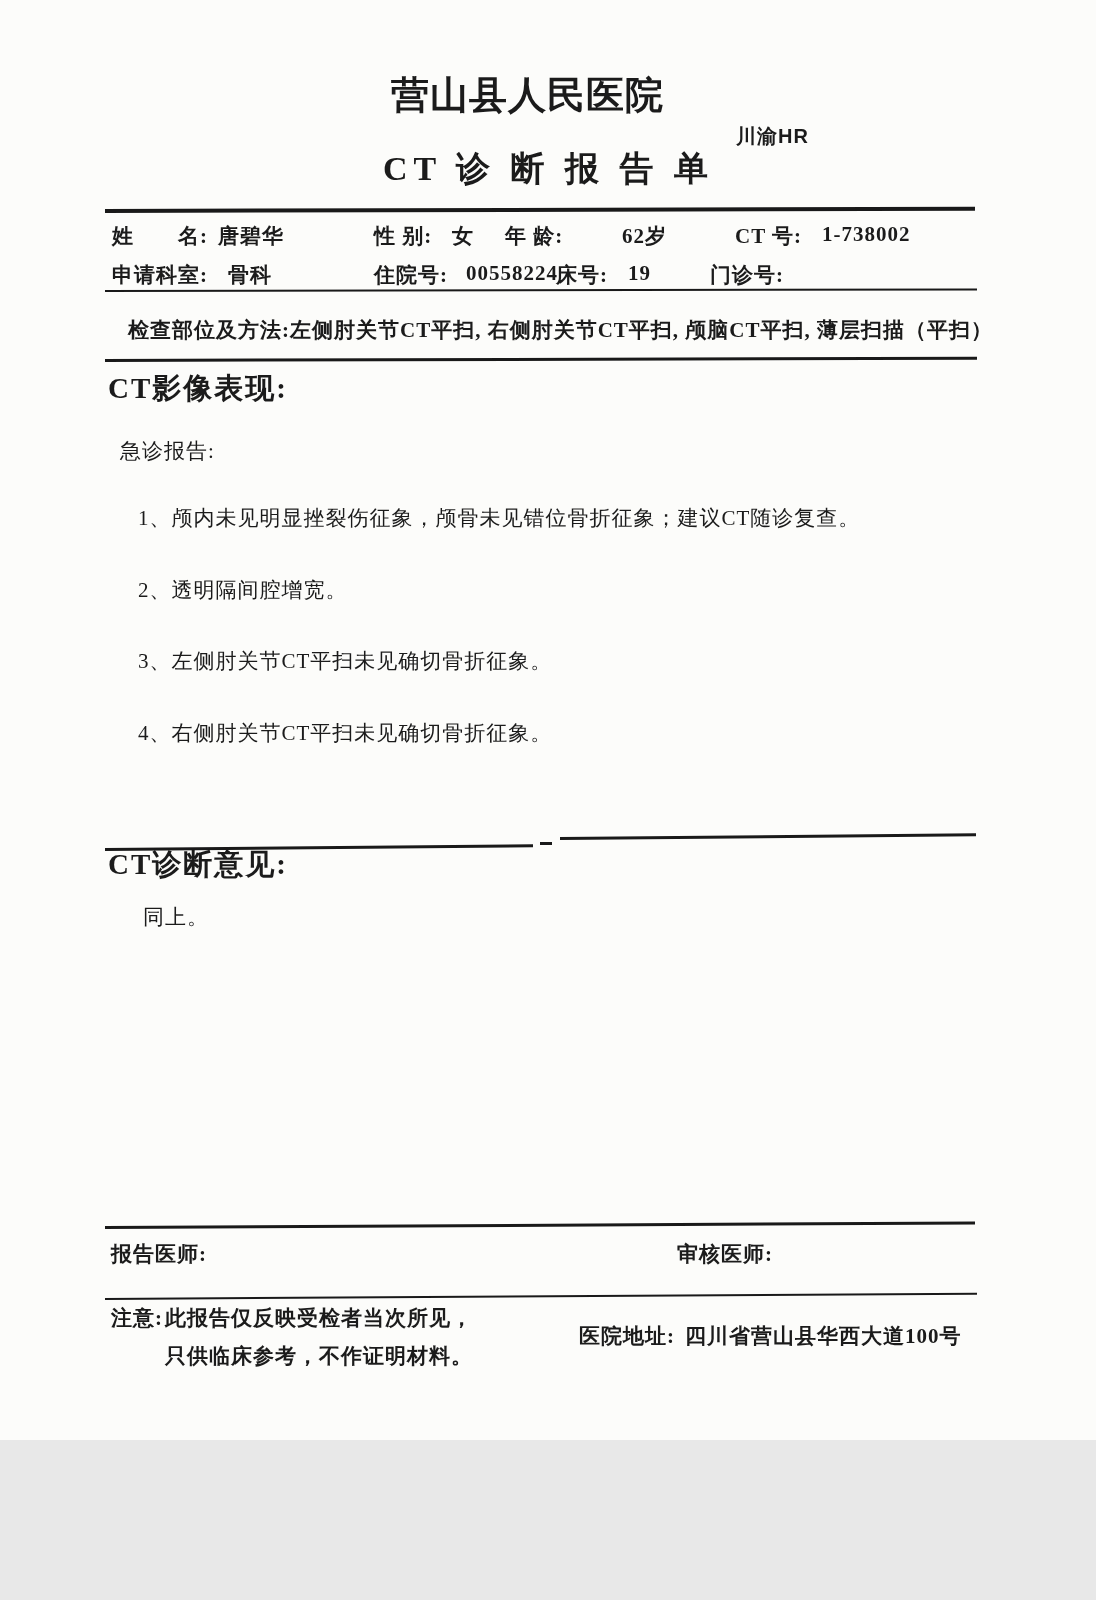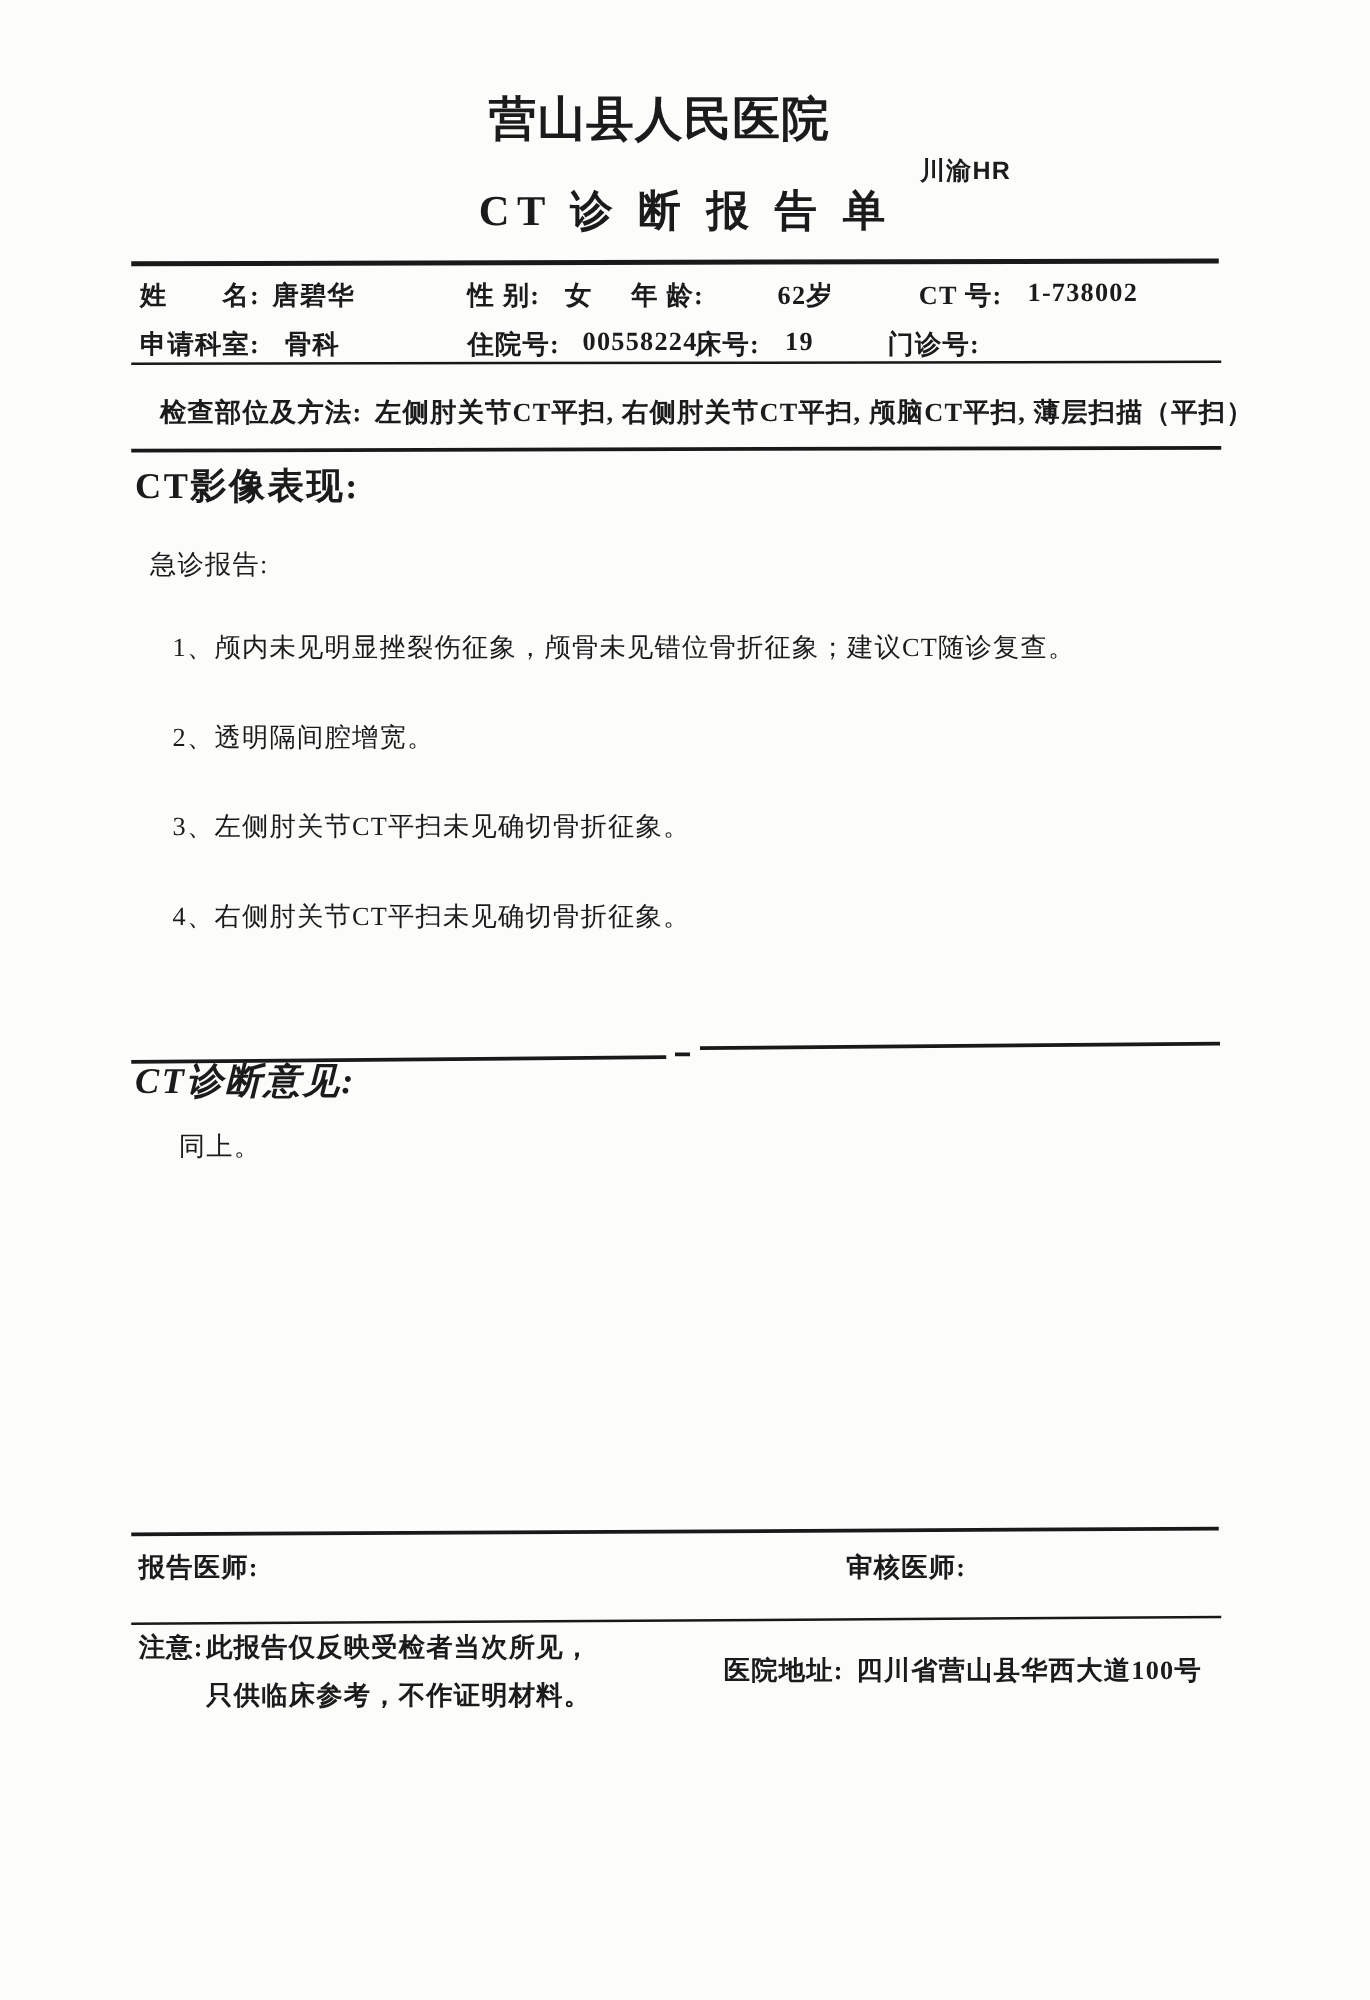--- a/index.html
+++ b/index.html
@@ -1,19 +1,19 @@
 <!DOCTYPE html>
 <html><head>
 <meta charset="utf-8">
 <style>
   html, body { margin: 0; padding: 0; background: #e8e8e8; }
   .page {
     position: relative;
     width: 1096px;
-    height: 1600px;
+    height: 1440px;
     margin: 0 auto;
     background: #fcfcfa;
     font-family: "Liberation Serif", serif;
     color: #1b1b1b;
     overflow: hidden;
   }
   .abs { position: absolute; white-space: pre; }
   .hline { position: absolute; background: #191919; transform-origin: left center; }
 
   .hospital-name {
@@ -67,39 +67,39 @@
   <div class="abs info-text" style="top:261px; left:112px;">申请科室:</div>
   <div class="abs info-text" style="top:261px; left:228px;">骨科</div>
   <div class="abs info-text" style="top:261px; left:374px;">住院号:</div>
   <div class="abs info-text" style="top:261px; left:466px;">00558224</div>
   <div class="abs info-text" style="top:261px; left:556px;">床号:</div>
   <div class="abs info-text" style="top:261px; left:628px;">19</div>
   <div class="abs info-text" style="top:261px; left:710px;">门诊号:</div>
   <div class="abs info-text" style="top:261px; left:810px;"></div>
 
   <div class="abs" style="top:298px; left:112px;">
-    <span class="info-text">检查部位及方法:</span><span class="info-text" style="margin-left:10px;">左侧肘关节CT平扫, 右侧肘关节CT平扫, 颅脑CT平扫, 薄层扫描（平扫）</span>
+    <span class="info-text">检查部位及方法:</span><span class="info-text" style="">左侧肘关节CT平扫, 右侧肘关节CT平扫, 颅脑CT平扫, 薄层扫描（平扫）</span>
   </div>
 
 
   <div class="abs sec-title" style="top:369px; left:108px;">CT影像表现:</div>
   <div class="abs body-text" style="top:437px; left:120px; font-weight:400;">急诊报告:</div>
 
   <div class="abs findings-list" style="top:468px; left:138px;">
     <div class="f-item">1、颅内未见明显挫裂伤征象，颅骨未见错位骨折征象；建议CT随诊复查。</div>
     <div class="f-item">2、透明隔间腔增宽。</div>
     <div class="f-item">3、左侧肘关节CT平扫未见确切骨折征象。</div>
     <div class="f-item">4、右侧肘关节CT平扫未见确切骨折征象。</div>
   </div>
 
   <div class="hline" style="top:848px; left:105px; width:428px; height:3px; transform:rotate(-0.5deg);"></div>
   <div class="hline" style="top:842px; left:540px; width:12px; height:3px;"></div>
   <div class="hline" style="top:837px; left:560px; width:416px; height:3px; transform:rotate(-0.5deg);"></div>
 
-  <div class="abs sec-title" style="top:845px; left:108px;font-style:italic;">CT诊断意见:</div>
+  <div class="abs sec-title" style="top:845px; left:108px;">CT诊断意见:</div>
   <div class="abs body-text" style="top:903px; left:143px;">同上。</div>
 
   <div class="hline" style="top:1226px; left:105px; width:870px; height:3px; transform:rotate(-0.3deg);"></div>
   <div class="abs foot-bold" style="top:1240px; left:111px; font-weight:600;">报告医师:</div>
   <div class="abs foot-bold" style="top:1240px; left:648px; font-weight:600;margin-left:29px;">审核医师:</div>
   <div class="hline" style="top:1298px; left:105px; width:872px; height:2px; transform:rotate(-0.35deg);"></div>
 
   <div class="abs foot-bold" style="top:1304px; left:111px;">注意:</div>
   <div class="abs foot-bold" style="top:1304px; left:165px;">此报告仅反映受检者当次所见，</div>
   <div class="abs foot-bold" style="top:1342px; left:165px;">只供临床参考，不作证明材料。</div>

